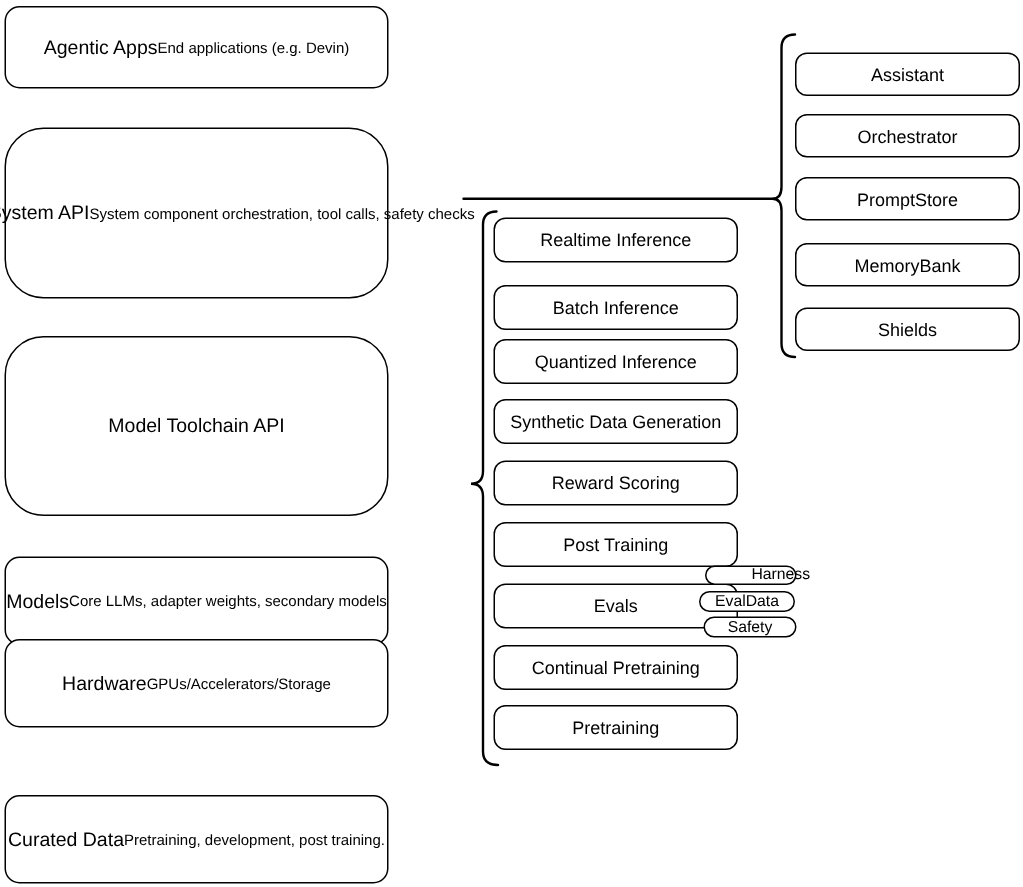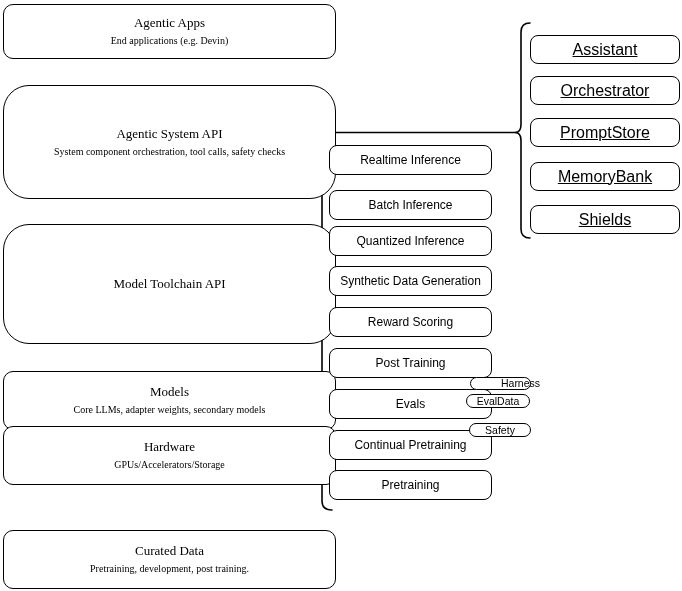--- a/index.html
+++ b/index.html
@@ -14,31 +14,30 @@
   }
   .overlay {
     position: absolute;
     left: 0; top: 0;
     width: 682px; height: 591px;
     z-index: 1;
   }
   .lbox {
     position: absolute;
     left: 3px;
-    width: 333px;
+    width: 256px;
     box-sizing: border-box;
     border: 1.5px solid #000000;
     background: #ffffff;
     display: flex;
-    flex-direction: column;
+    flex-direction: row;
     align-items: center;
     justify-content: center;
     text-align: center;
     z-index: 2;
-    font-family: Liberation Serif, serif;
   }
   .lbox .title { font-size: 13px; line-height: 16px; white-space: nowrap; }
   .lbox .subtitle { font-size: 10px; line-height: 14px; margin-top: 3px; white-space: nowrap; }
   .mbox {
     position: absolute;
     left: 329px;
     width: 163px;
     height: 30px;
     box-sizing: border-box;
     border: 1.5px solid #000000;
@@ -56,24 +55,23 @@
     left: 530px;
     width: 150px;
     height: 29px;
     box-sizing: border-box;
     border: 1.5px solid #000000;
     border-radius: 8px;
     background: #ffffff;
     display: flex;
     align-items: center;
     justify-content: center;
-    font-size: 16px;
+    font-size: 12px;
     white-space: nowrap;
     z-index: 2;
-    text-decoration: underline;
   }
   .pill {
     position: absolute;
     box-sizing: border-box;
     border: 1.3px solid #000000;
     border-radius: 8px;
     background: #ffffff;
     display: flex;
     align-items: center;
     justify-content: center;
@@ -129,21 +127,21 @@
   <div class="mbox" style="top:226px;">Quantized Inference</div>
   <div class="mbox" style="top:266px;">Synthetic Data Generation</div>
   <div class="mbox" style="top:307px;">Reward Scoring</div>
   <div class="mbox" style="top:348px;">Post Training</div>
   <div class="mbox" style="top:389px;">Evals</div>
   <div class="mbox" style="top:430px;">Continual Pretraining</div>
   <div class="mbox" style="top:470px;">Pretraining</div>
 
   <div class="pill" style="left:470px;top:377px;width:61px;height:13px;padding-left:40px;">Harness</div>
   <div class="pill" style="left:466px;top:394px;width:64px;height:14px;">EvalData</div>
-  <div class="pill" style="left:469px;top:411px;width:62px;height:14px;margin-top:12px;">Safety</div>
+  <div class="pill" style="left:469px;top:411px;width:62px;height:14px;">Safety</div>
 
   <div class="rbox" style="top:35px;">Assistant</div>
   <div class="rbox" style="top:76px;">Orchestrator</div>
   <div class="rbox" style="top:118px;">PromptStore</div>
   <div class="rbox" style="top:162px;">MemoryBank</div>
   <div class="rbox" style="top:205px;">Shields</div>
 
 </div>
 
 </body></html>

